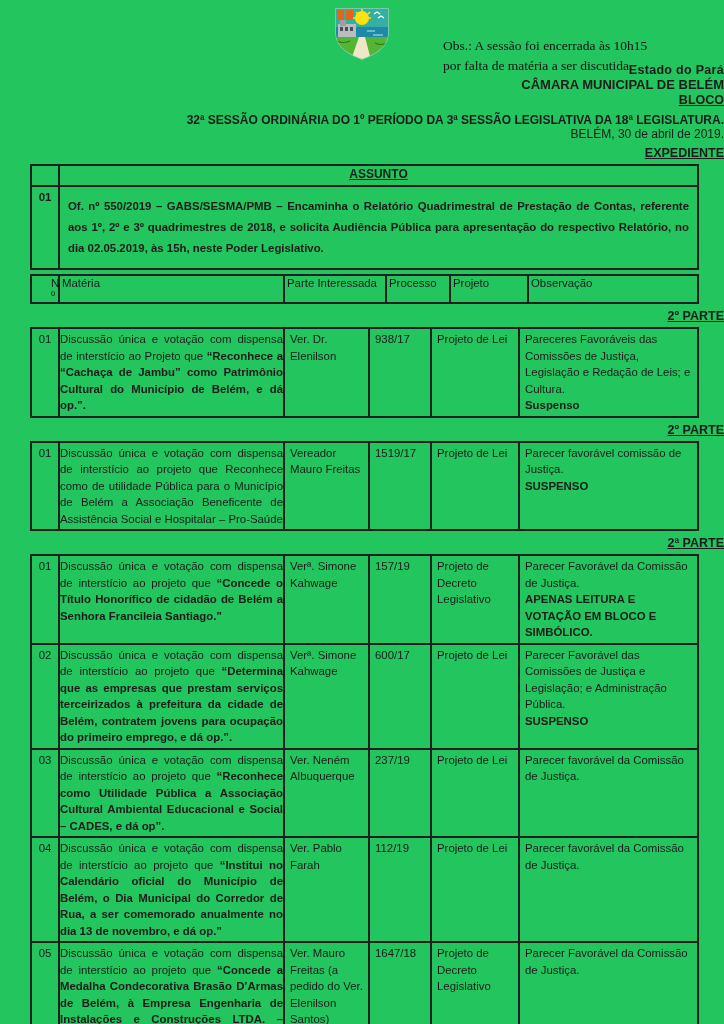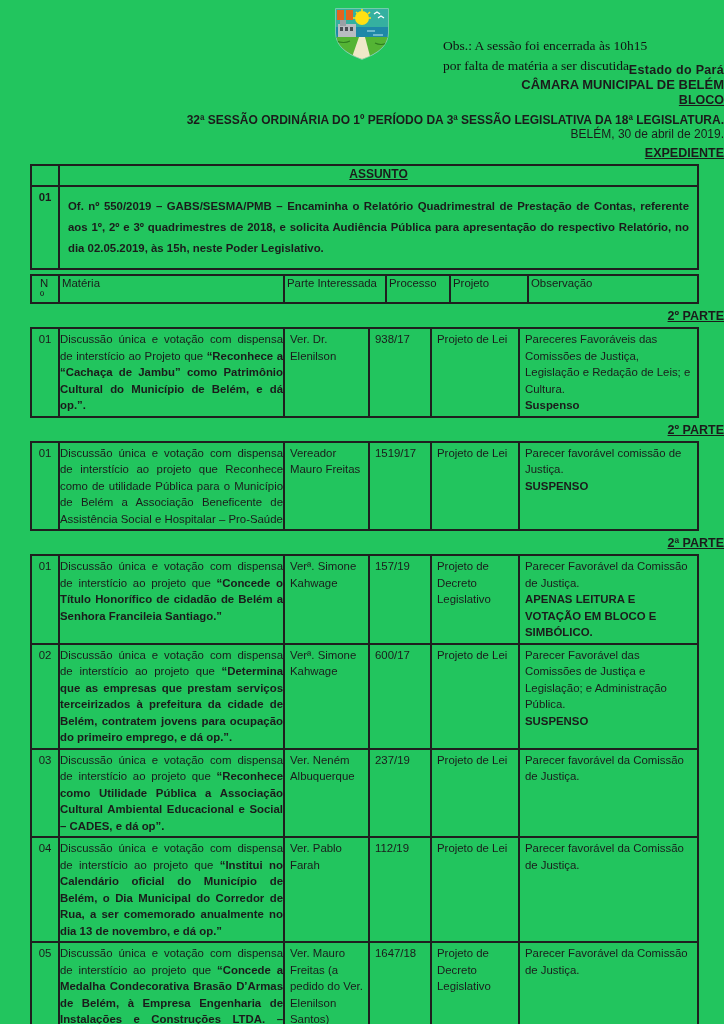--- a/index.html
+++ b/index.html
@@ -34,21 +34,21 @@
   table.expediente td.enum{font-weight:700;text-align:center;padding-top:4px;}
   table.expediente td.etext{font-weight:700;text-align:justify;line-height:21px;padding:9px 8px;}
   
   table.cols col:nth-child(1){width:28px;}
   table.cols col:nth-child(2){width:225px;}
   table.cols col:nth-child(3){width:102px;}
   table.cols col:nth-child(4){width:64px;}
   table.cols col:nth-child(5){width:78px;}
   table.cols col:nth-child(6){width:170px;}
   table.cols th{font-weight:400;text-align:left;height:16px;padding:1px 2px;}
-  table.cols th.num{text-align:left;padding:1px 8px;}
+  table.cols th.num{text-align:left;padding:1px 19px;}
   
   table.rows-table col:nth-child(1){width:28px;}
   table.rows-table col:nth-child(2){width:225px;}
   table.rows-table col:nth-child(3){width:85px;}
   table.rows-table col:nth-child(4){width:62px;}
   table.rows-table col:nth-child(5){width:88px;}
   table.rows-table col:nth-child(6){width:179px;}
   table.rows-table td{line-height:16.5px;padding:2px 5px;}
   table.rows-table td.num{text-align:center;padding:2px 2px;}
   table.rows-table td.materia{text-align:justify;padding:2px 0;}

